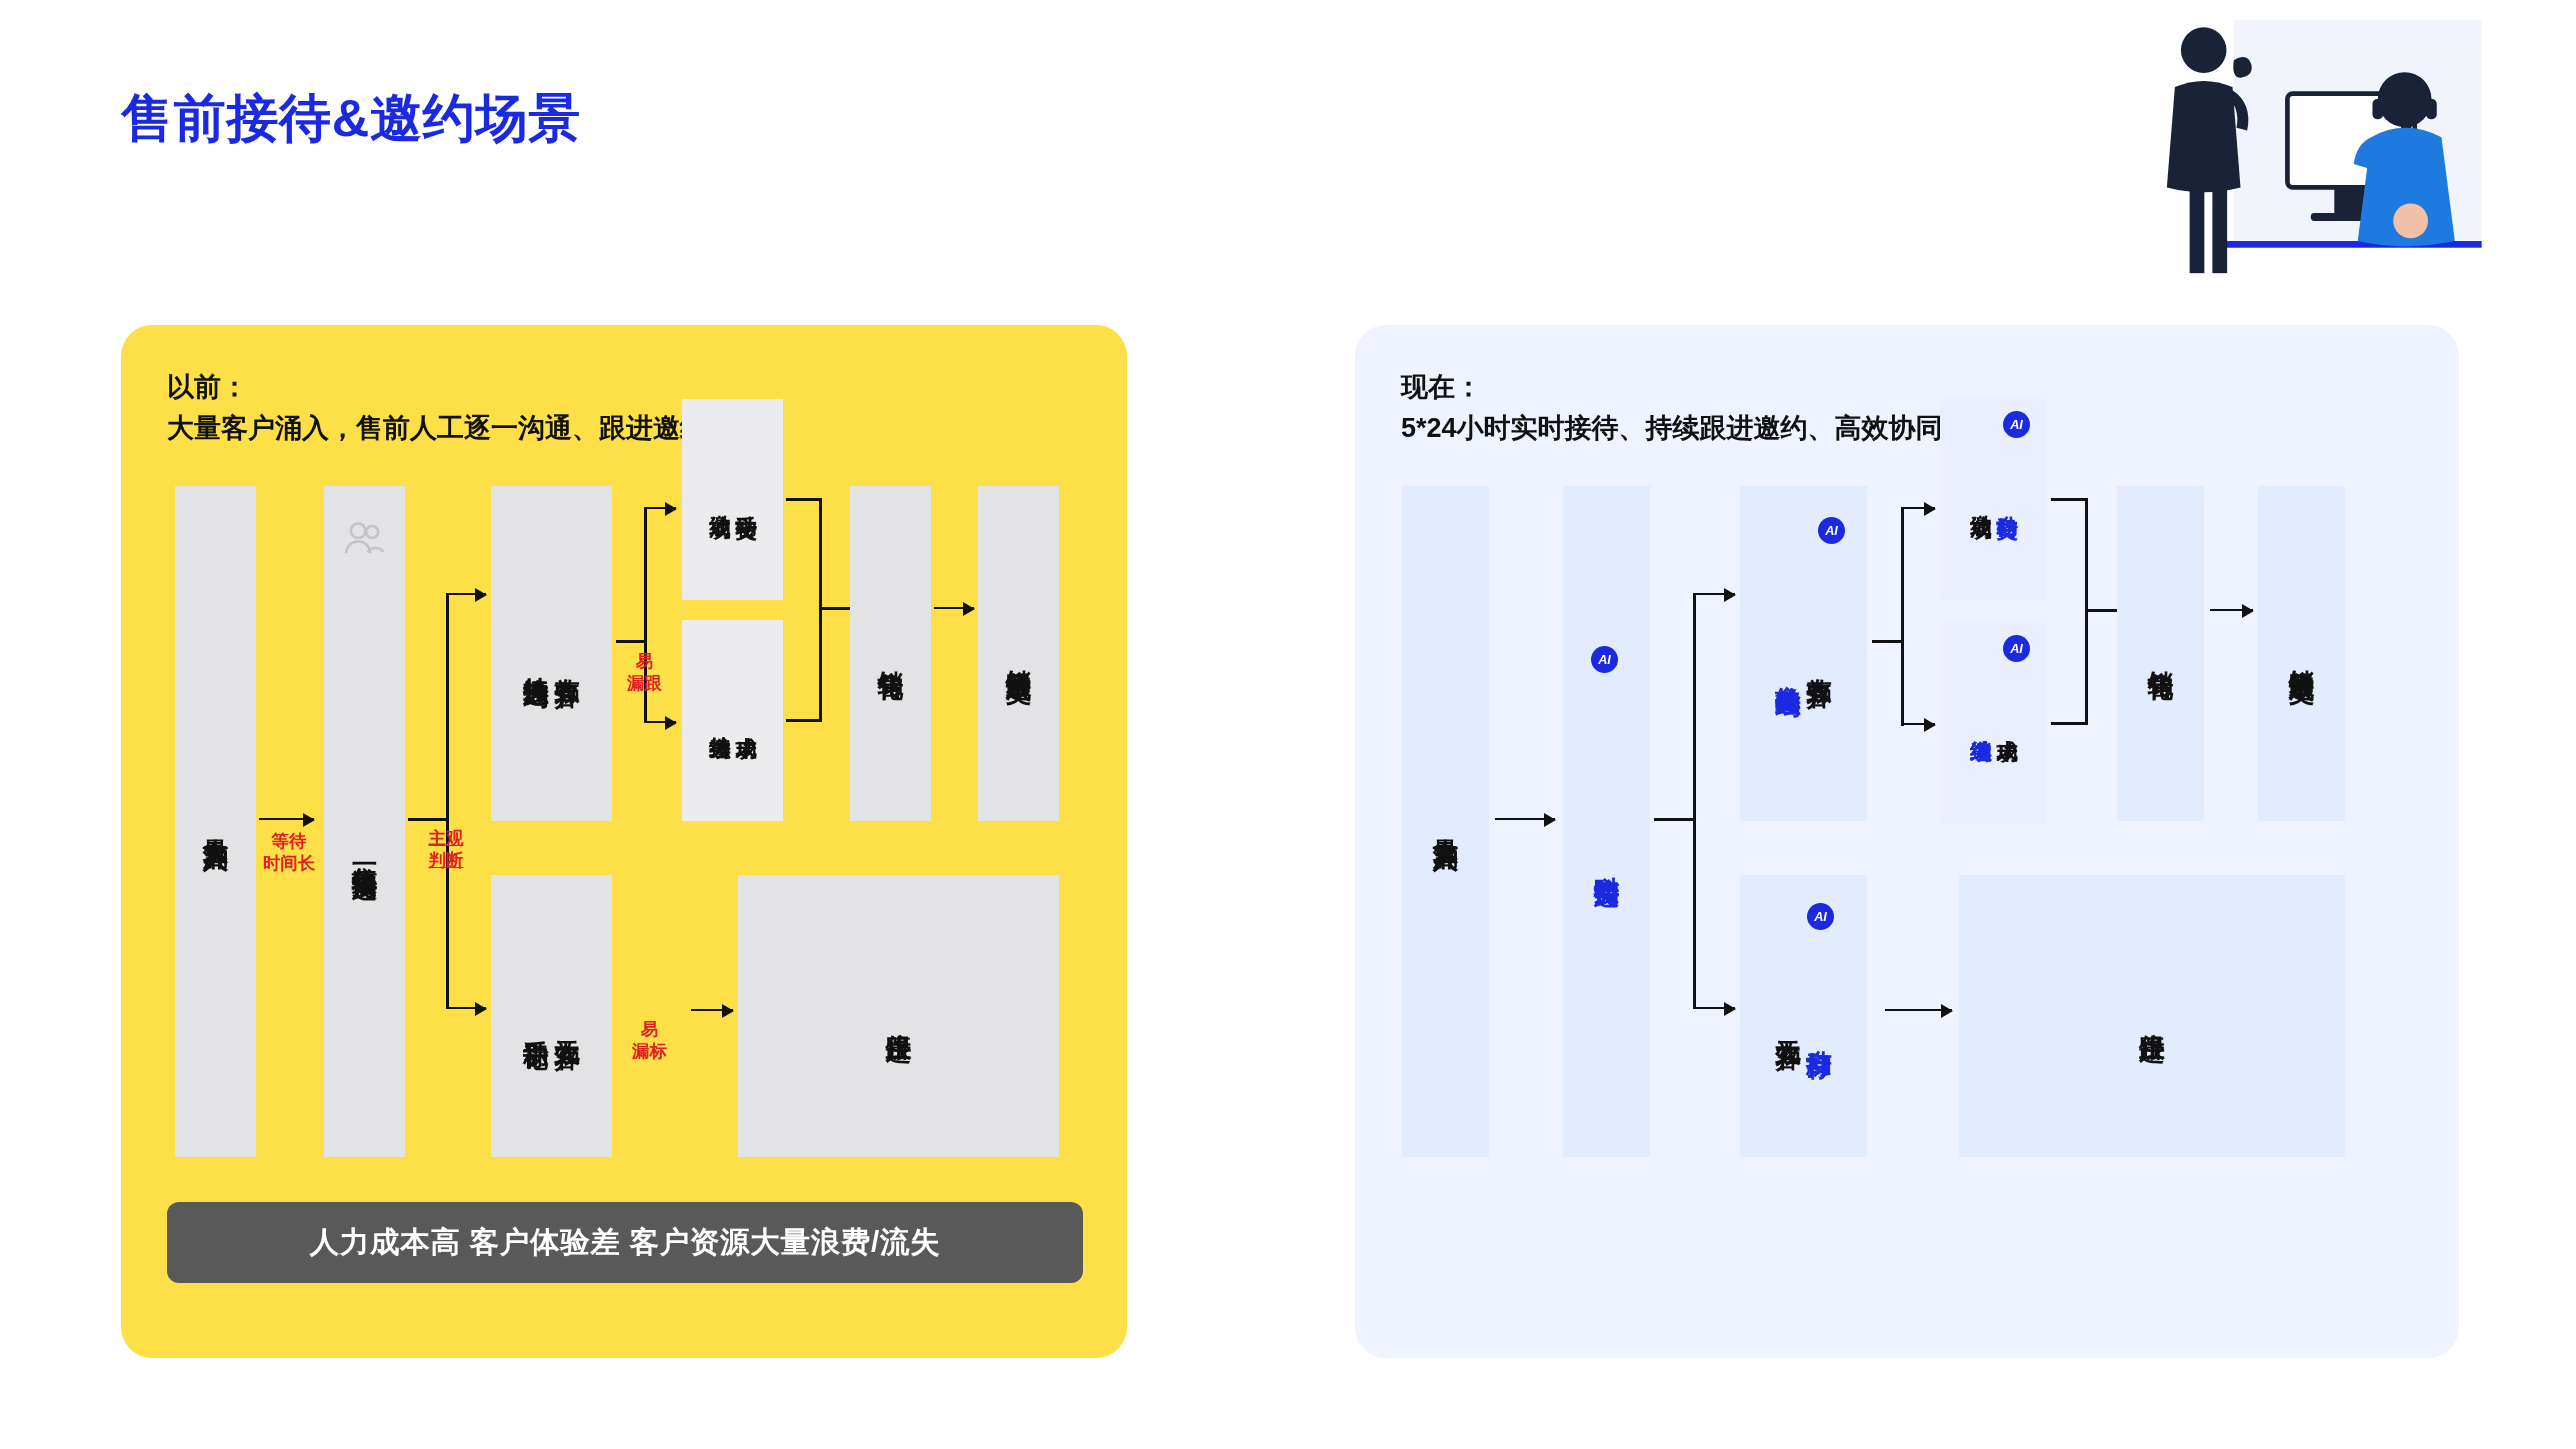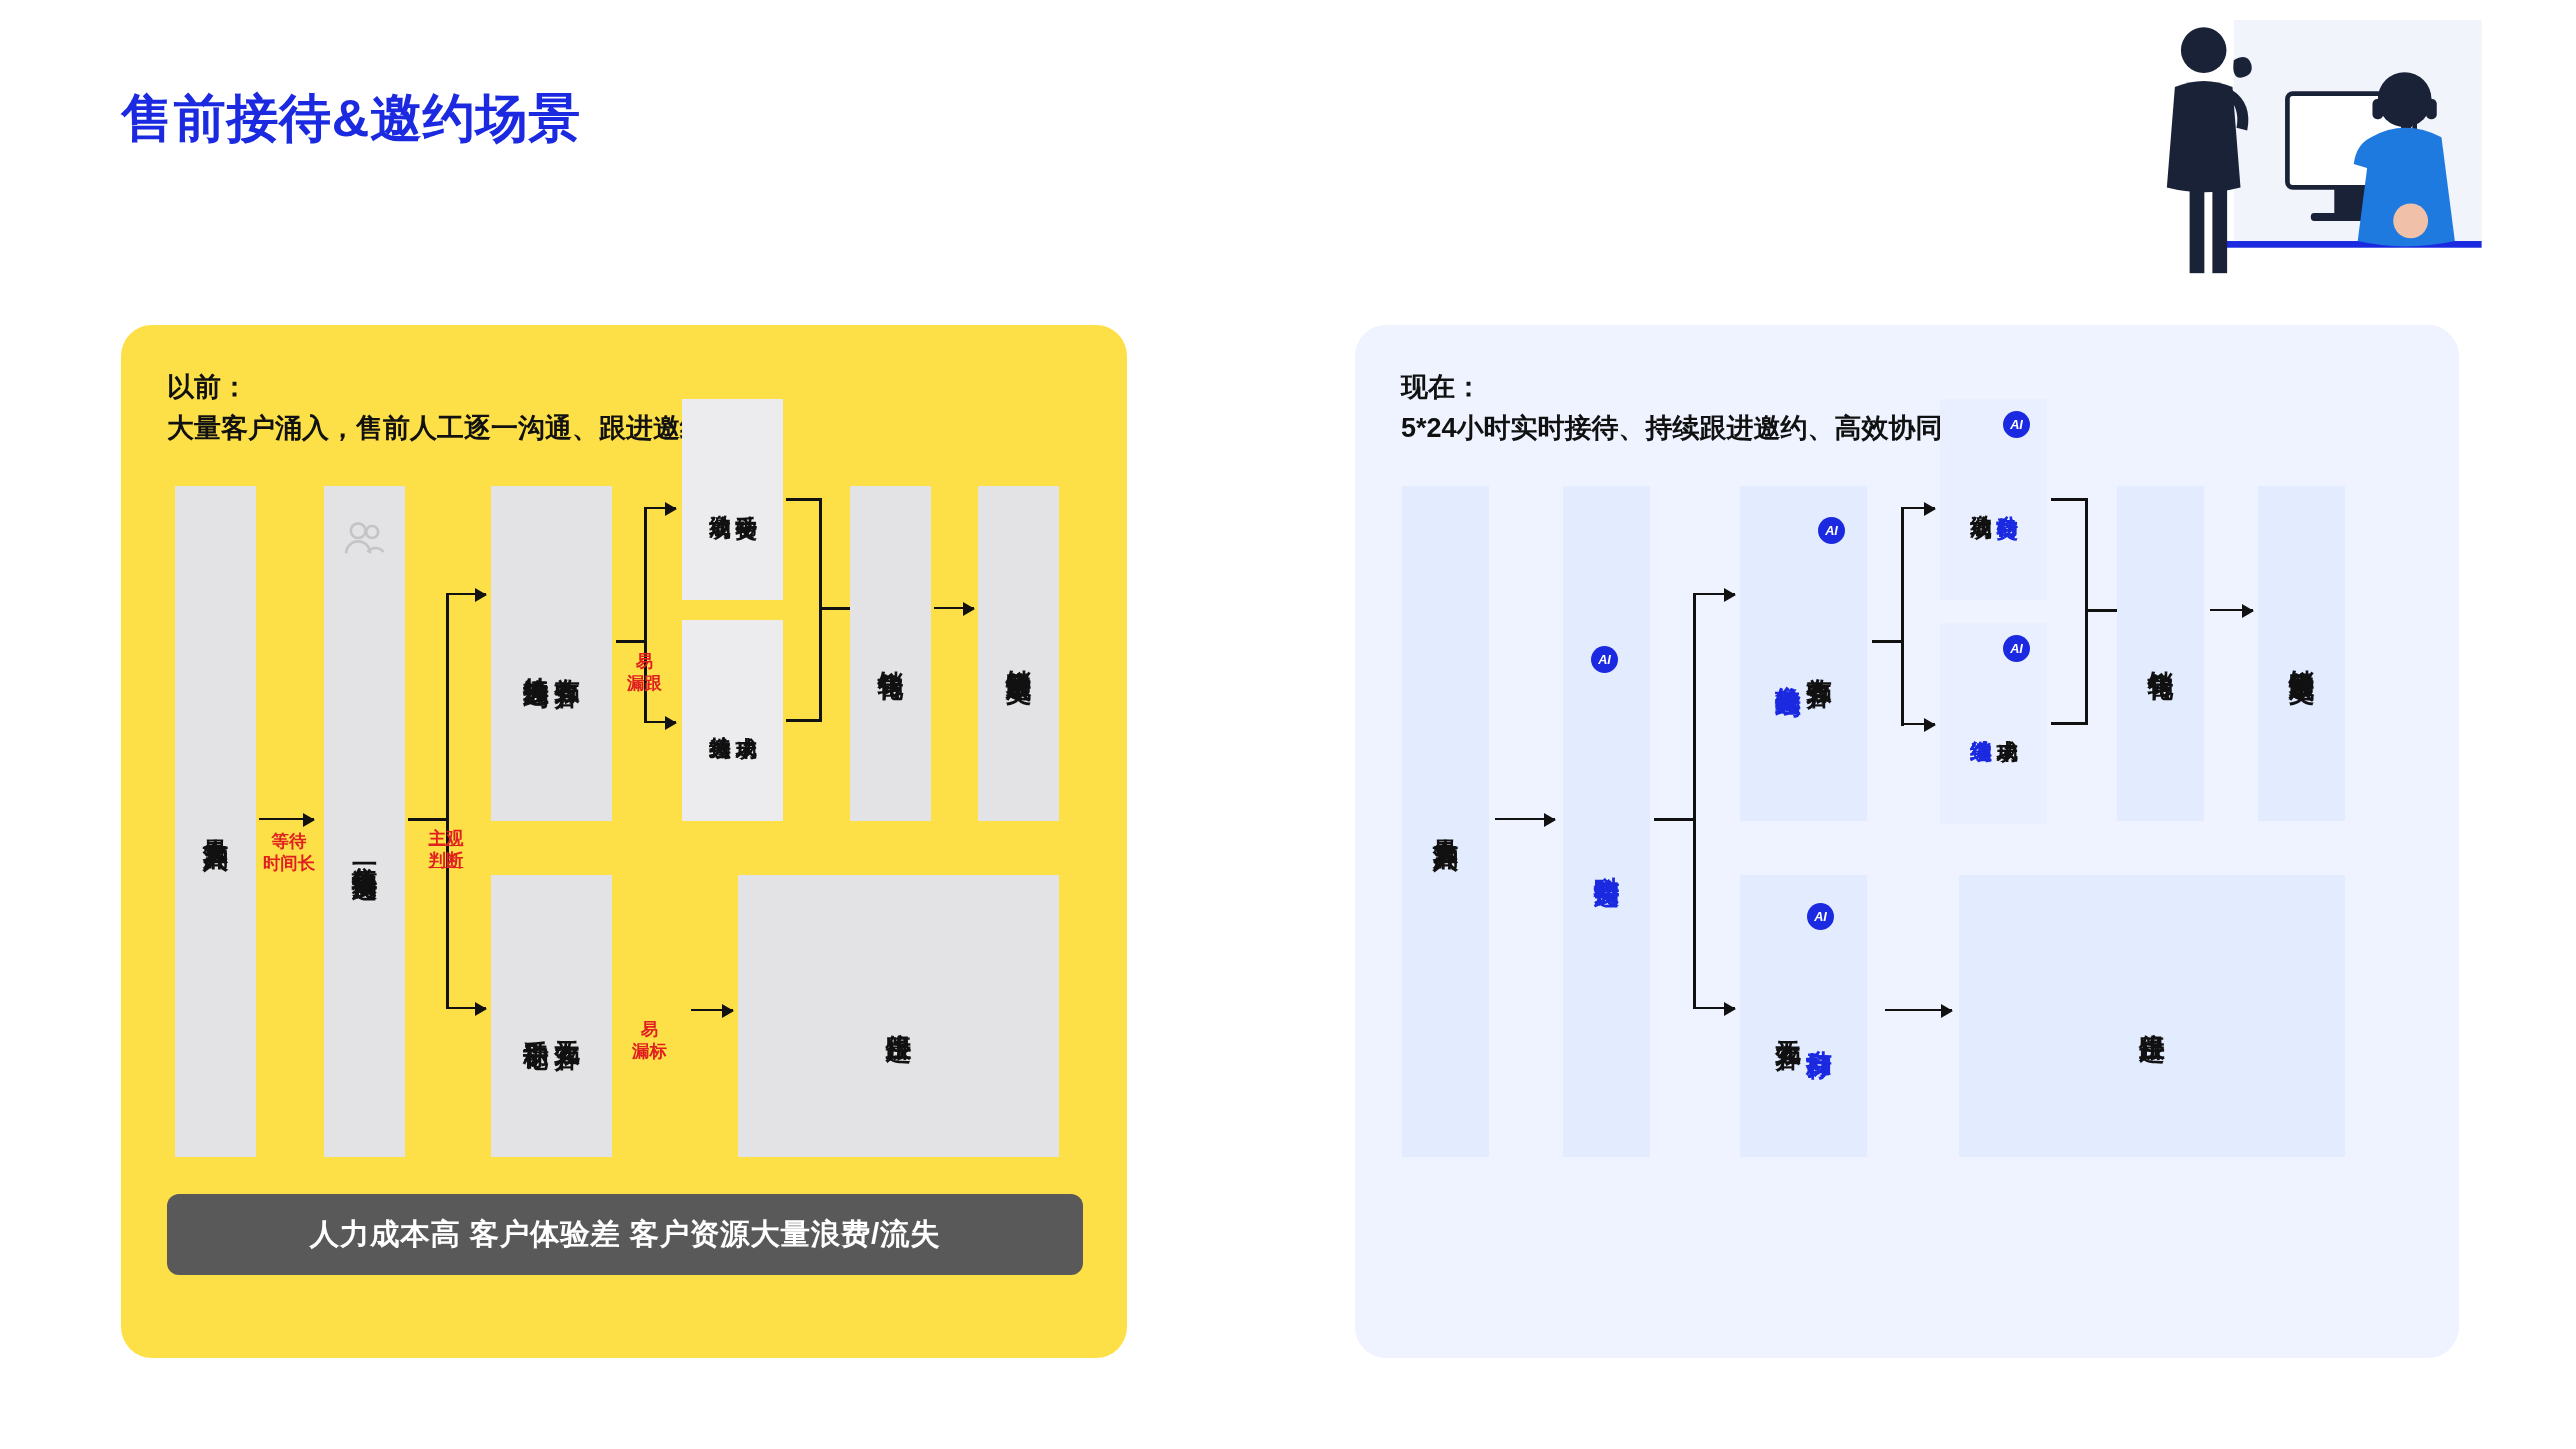--- a/index.html
+++ b/index.html
@@ -84,21 +84,21 @@
     position: absolute; width: 27px; height: 27px; border-radius: 50%;
     background: #1B2AE0; color: #fff; font-size: 12.7px; font-weight: bold;
     display: flex; align-items: center; justify-content: center;
     font-style: italic;
   }
 
   
   .footer-bar {
     position: absolute; border-radius: 12px; display: flex;
     align-items: center; justify-content: center;
-    font-size: 29.5px; font-weight: bold; color: #fff; letter-spacing: 0.7px;
+    font-size: 29.5px; font-weight: bold; color: #fff; letter-spacing: 0.7px; margin-top: 8px;
   }
   .footer-grey { background: #595959; }
   .footer-blue { background: #1B2AE0; }
 
   
   .person-icon { position: absolute; }
 </style>
 </head>
 <body>
 

